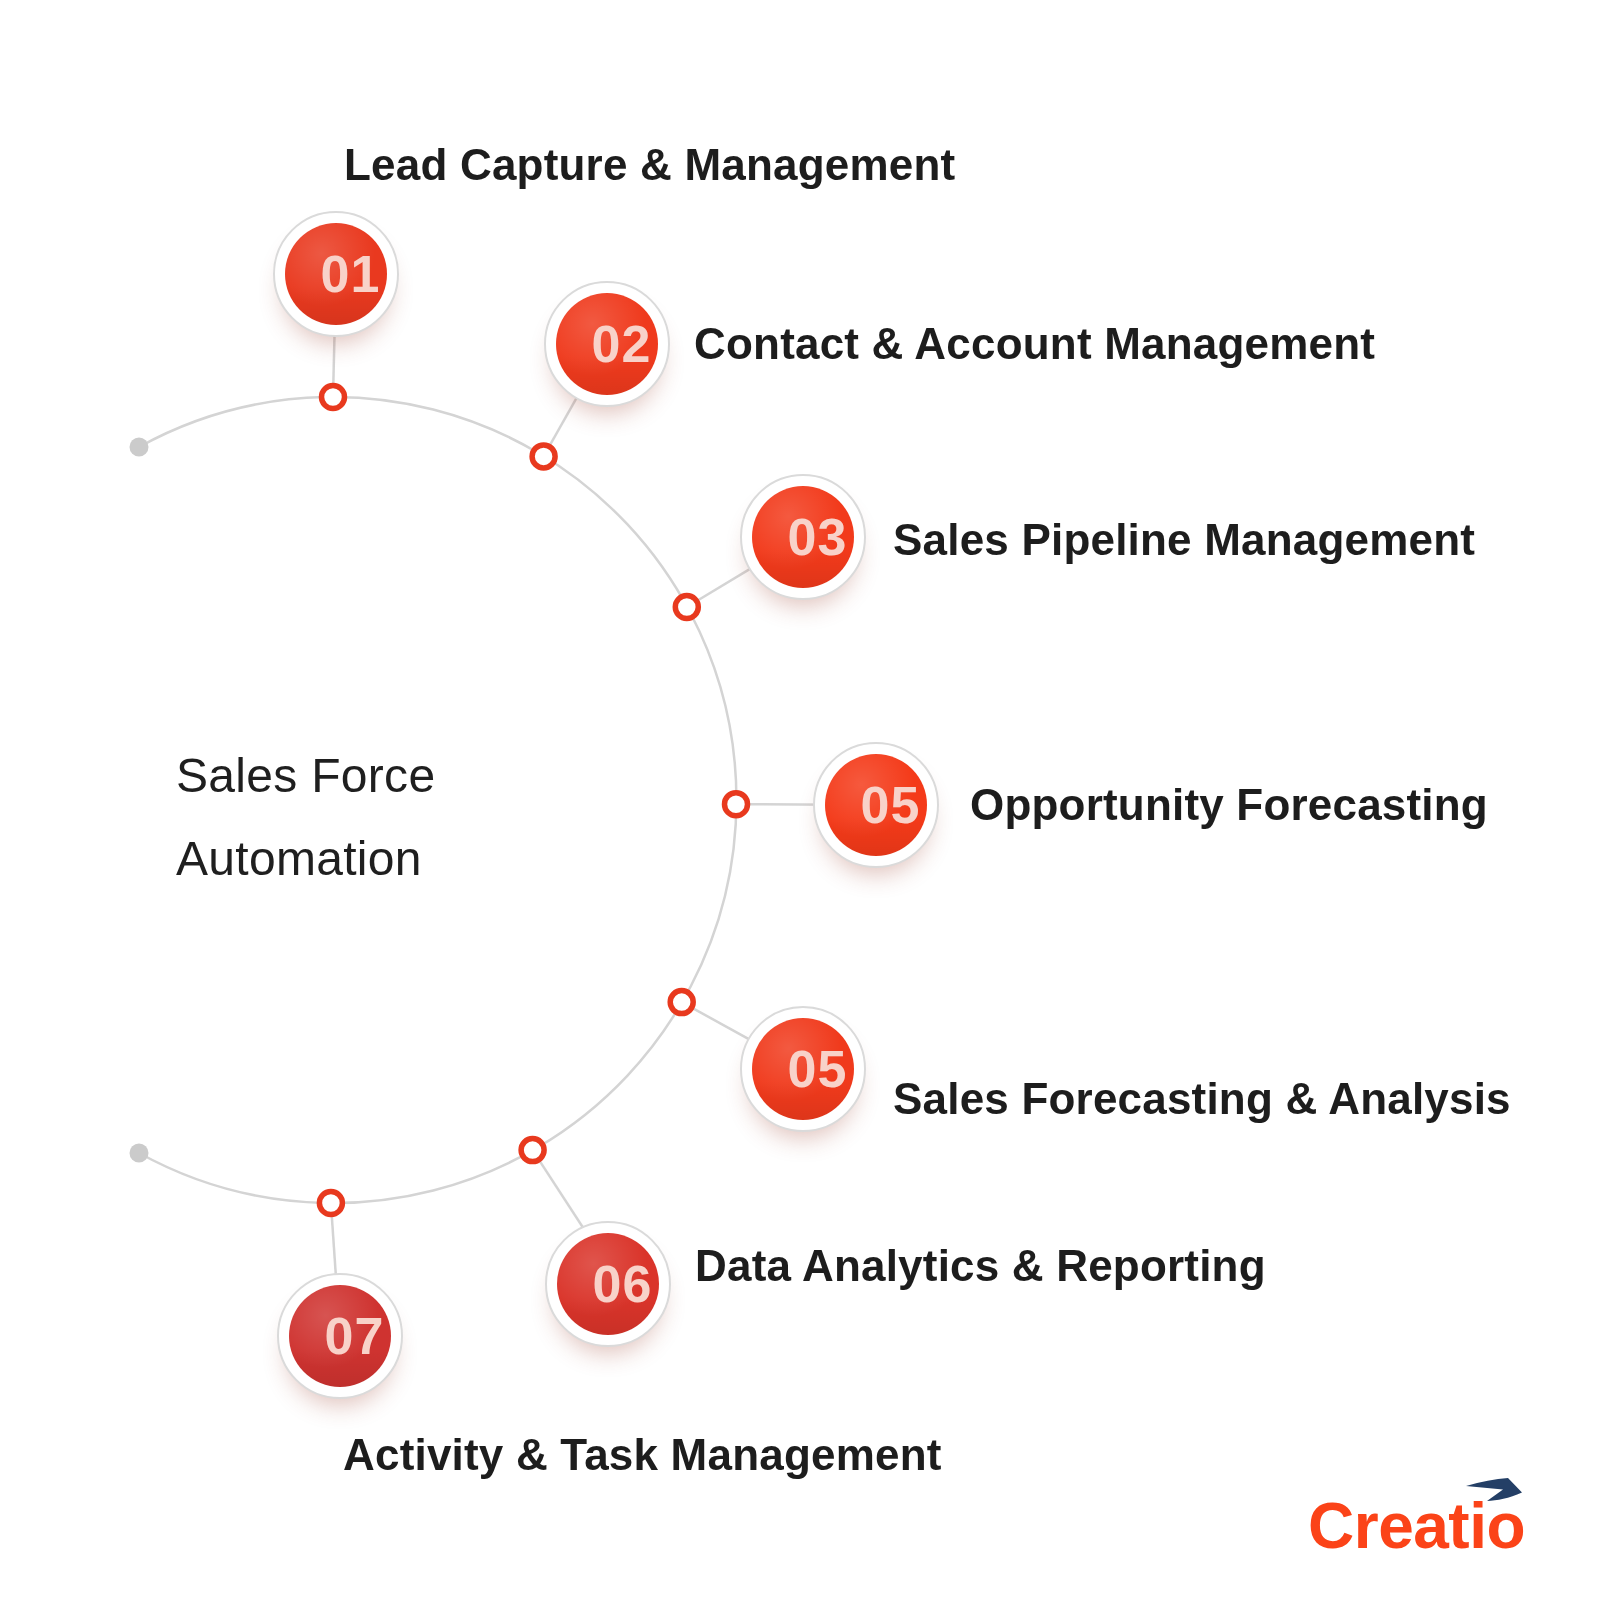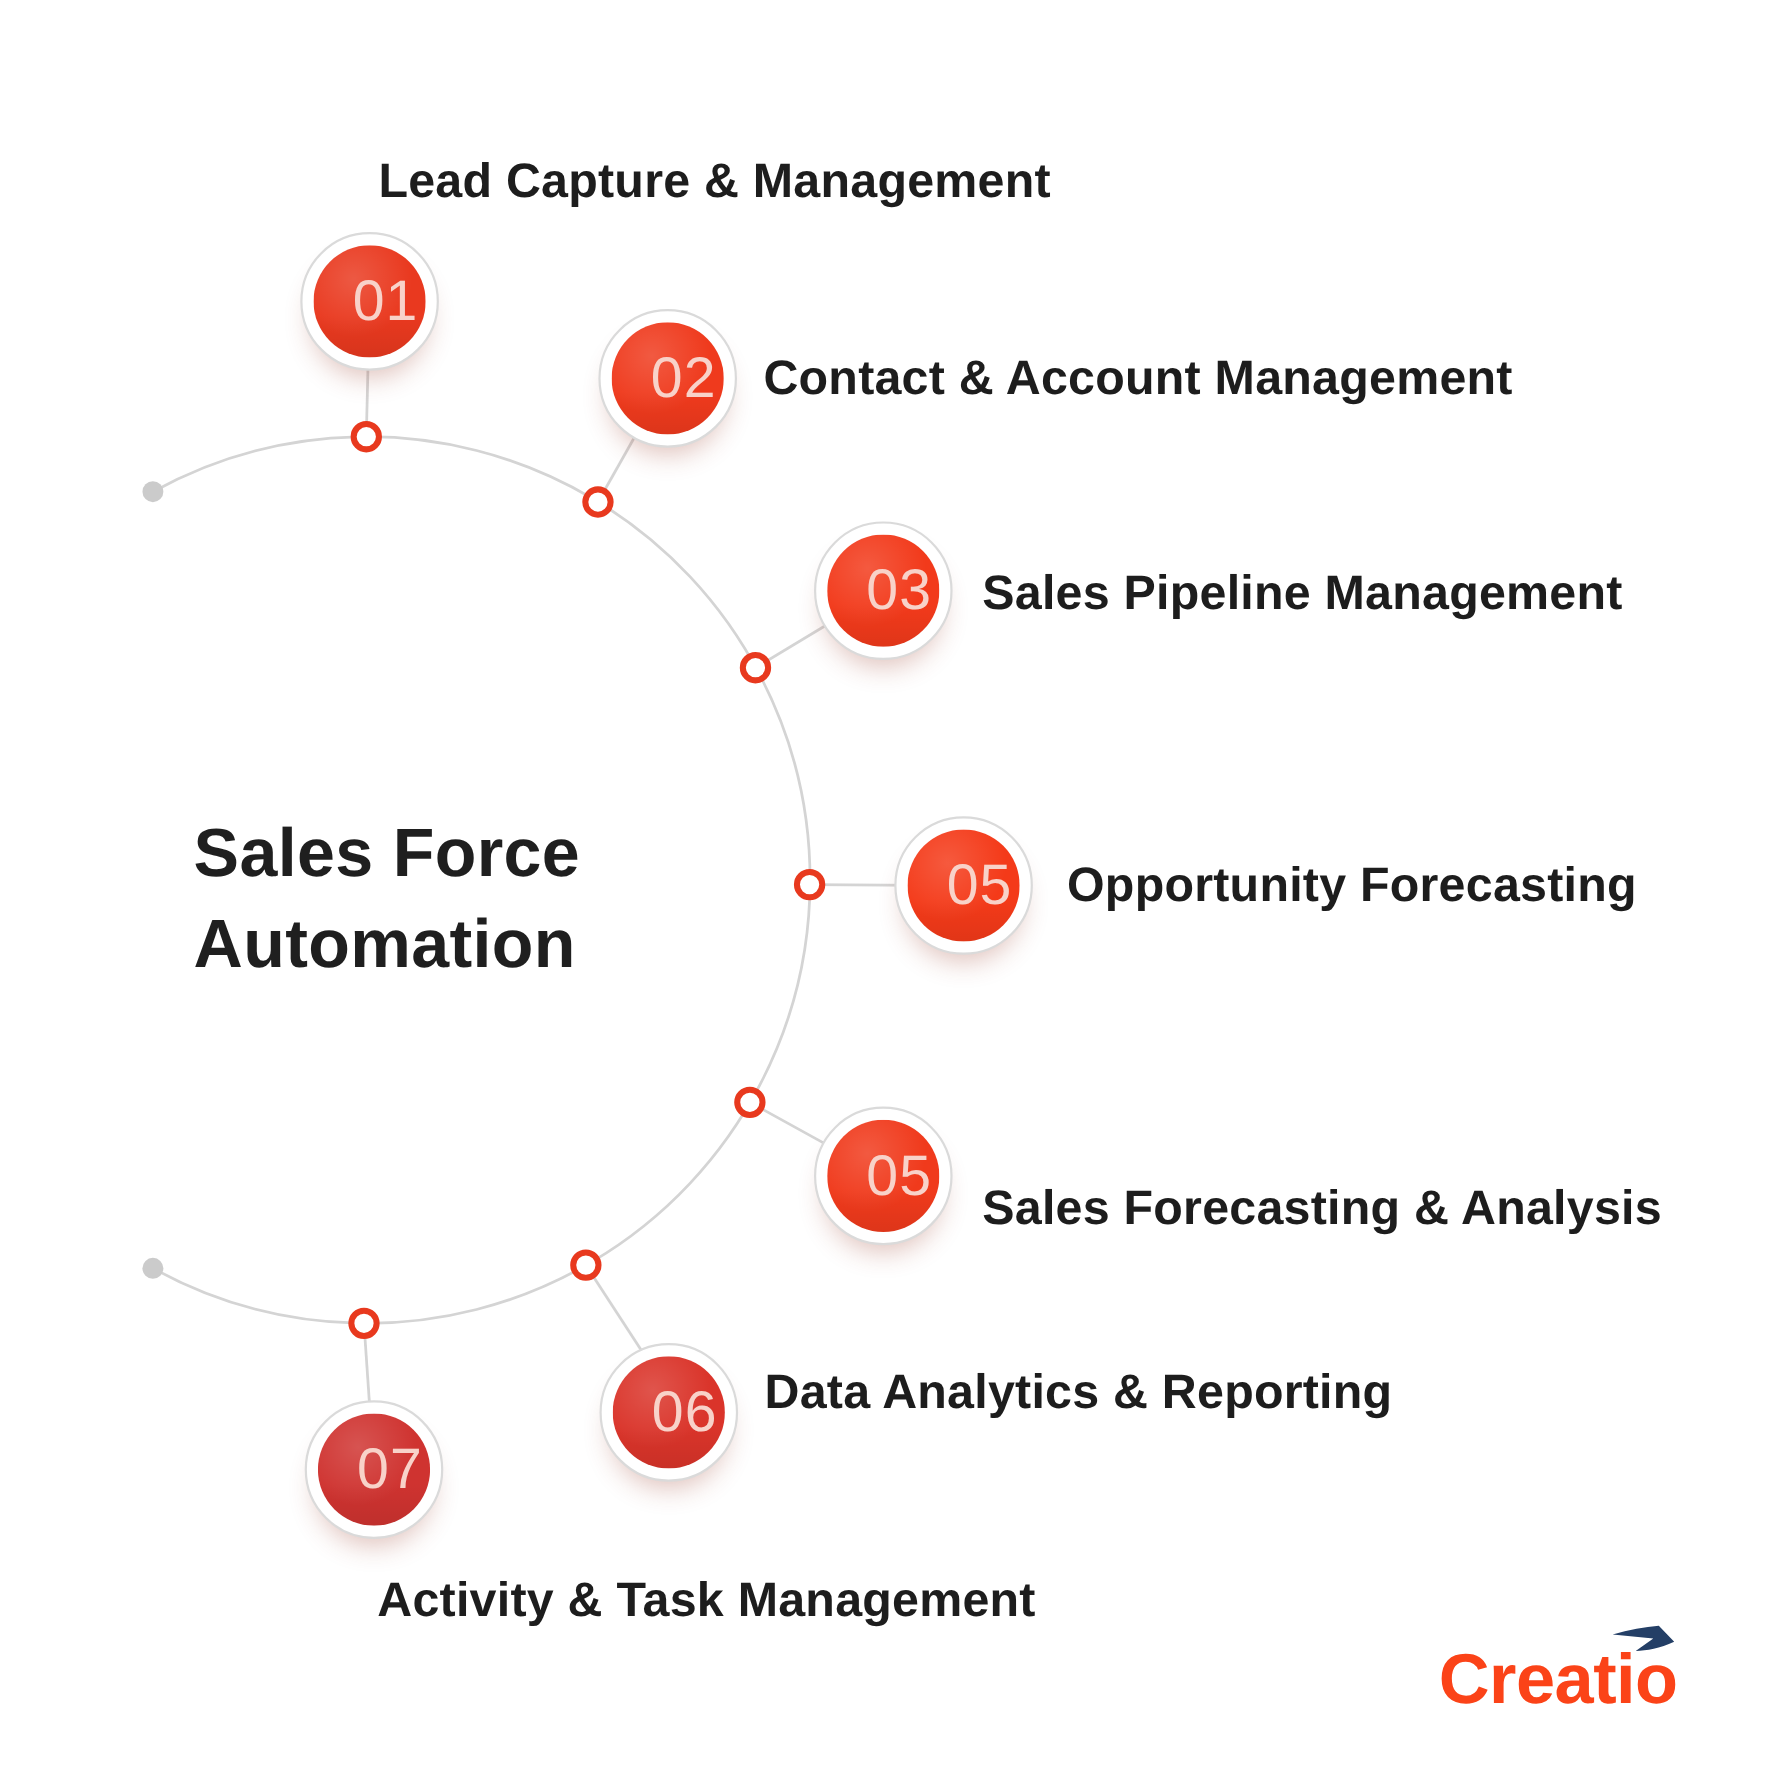--- a/index.html
+++ b/index.html
@@ -20,31 +20,31 @@
     display:flex;align-items:center;justify-content:center;
     box-shadow:0 16px 24px -10px rgba(150,50,30,.30);
   }
   .badge-inner{
     width:102px;height:102px;border-radius:50%;
     display:flex;align-items:center;justify-content:center;
     background-image:radial-gradient(circle at 36% 30%, rgba(255,255,255,.16), rgba(255,255,255,0) 55%),
                      linear-gradient(rgba(0,0,0,0) 62%, rgba(0,0,0,.08));
   }
   .badge-number{
-    font-size:52px;font-weight:400;color:var(--number-text,#f8d2c9);
+    font-size:52px;font-weight:700;color:var(--number-text,#f8d2c9);
     letter-spacing:1px;line-height:1;user-select:none;margin-left:29px;
   }
   .step-label{
     position:absolute;transform:translateY(-50%);white-space:nowrap;
     font-size:44px;font-weight:700;color:var(--label-text,#1d1d1d);
     letter-spacing:0.2px;
   }
   .main-title{
     position:absolute;left:176px;top:734px;
-    font-size:62px;line-height:83px;font-weight:700;
+    font-size:48px;line-height:83px;font-weight:400;
     color:var(--title-text,#1f1f1f);letter-spacing:0.3px;
   }
   .brand{position:absolute;left:1308px;top:1494px;}
   .brand-word{
     font-size:64px;font-weight:700;line-height:1;
     color:var(--brand-text,#fb4318);letter-spacing:-0.5px;
   }
   .brand-arrow{position:absolute;left:157px;top:-18px;width:58px;height:26px;}
   .brand-arrow path{fill:var(--brand-arrow,#243f66);}
 </style>

